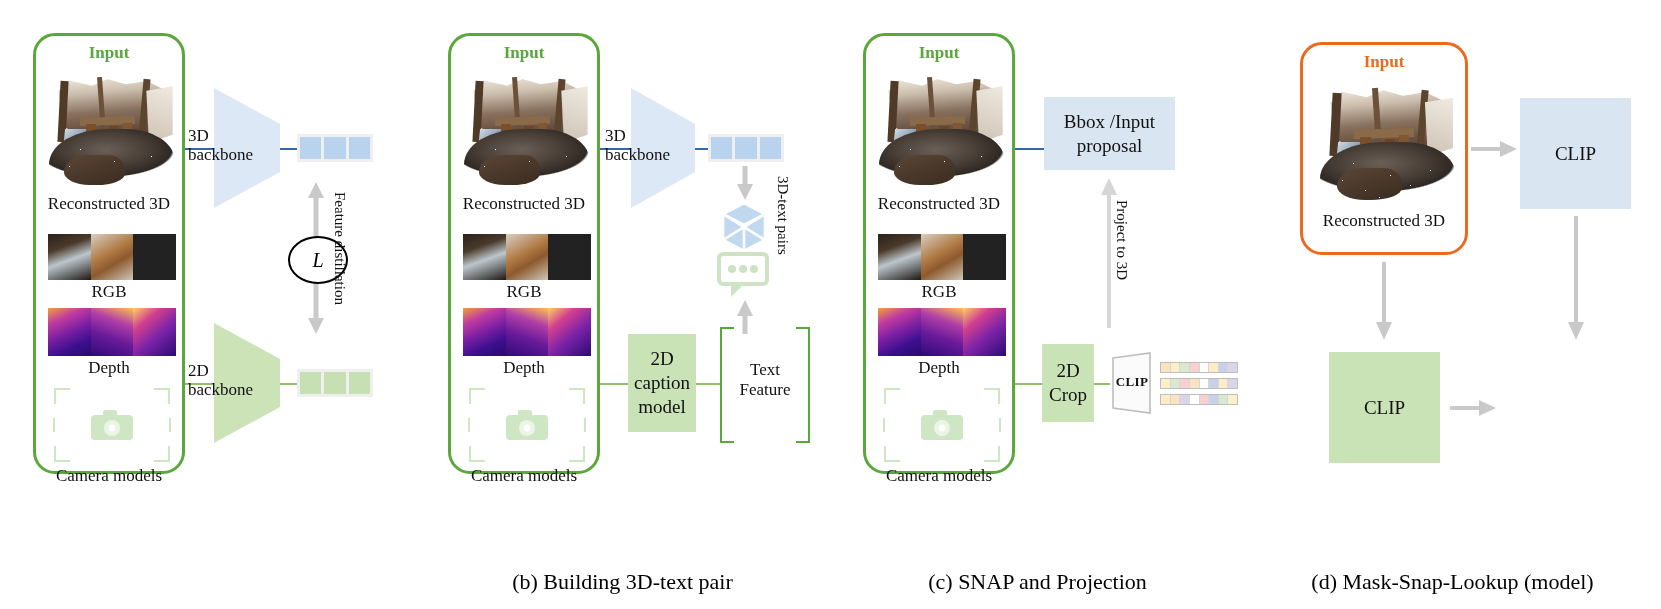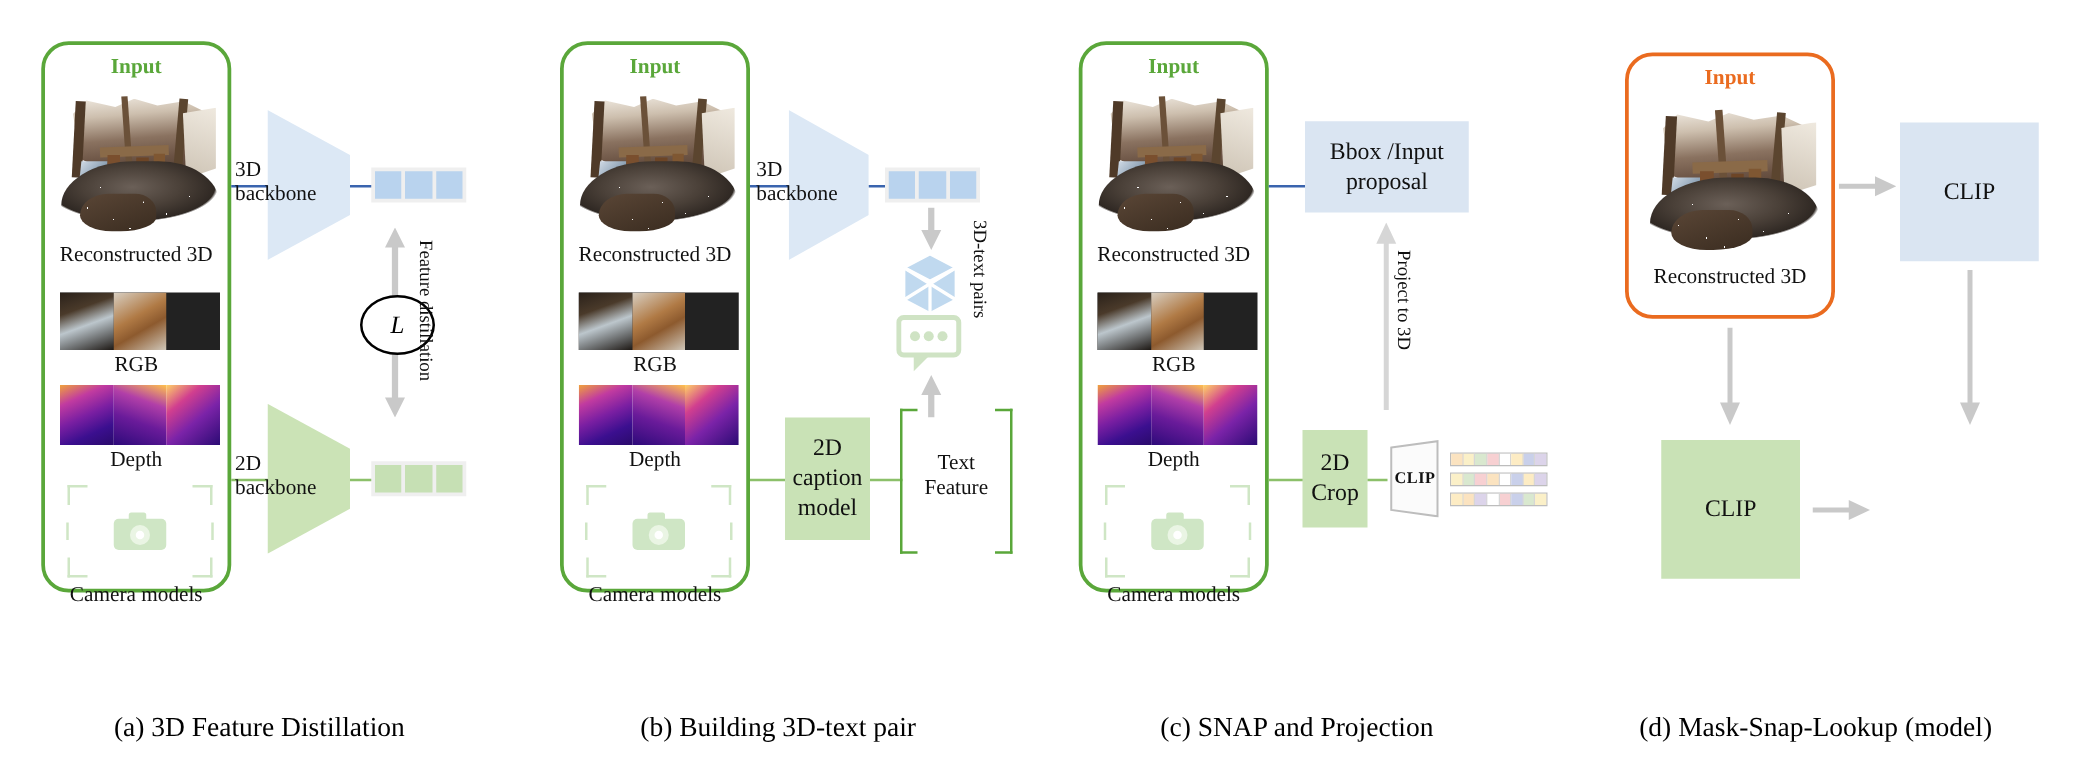--- a/index.html
+++ b/index.html
@@ -213,21 +213,20 @@
     </div>
 
     <svg class="gray-arrow" style="left:306px;top:182px;" width="20" height="152">
       <line x1="10" y1="14" x2="10" y2="138" stroke="#c9c9c9" stroke-width="5"></line>
       <polygon points="10,0 18,16 2,16" fill="#c9c9c9"></polygon>
       <polygon points="10,152 18,136 2,136" fill="#c9c9c9"></polygon>
     </svg>
     <div class="loss-ellipse" style="left:288px;top:236px;width:56px;height:44px;">L</div>
     <div class="vlabel" style="left:348px;top:192px;transform:rotate(90deg);">Feature distillation</div>
 
-    <div class="caption" style="left:0;">(a) 3D Feature Distillation</div>
   </div>
 
   <div class="panel p-b">
 
     <div class="input-card" style="left:33px;top:33px;width:152px;height:441px;">
       <div class="input-title">Input</div>
 
       <div class="recon" style="left:10px;top:36px;width:132px;height:118px;">
         <div class="room"></div>
           <div class="beamA"></div>

